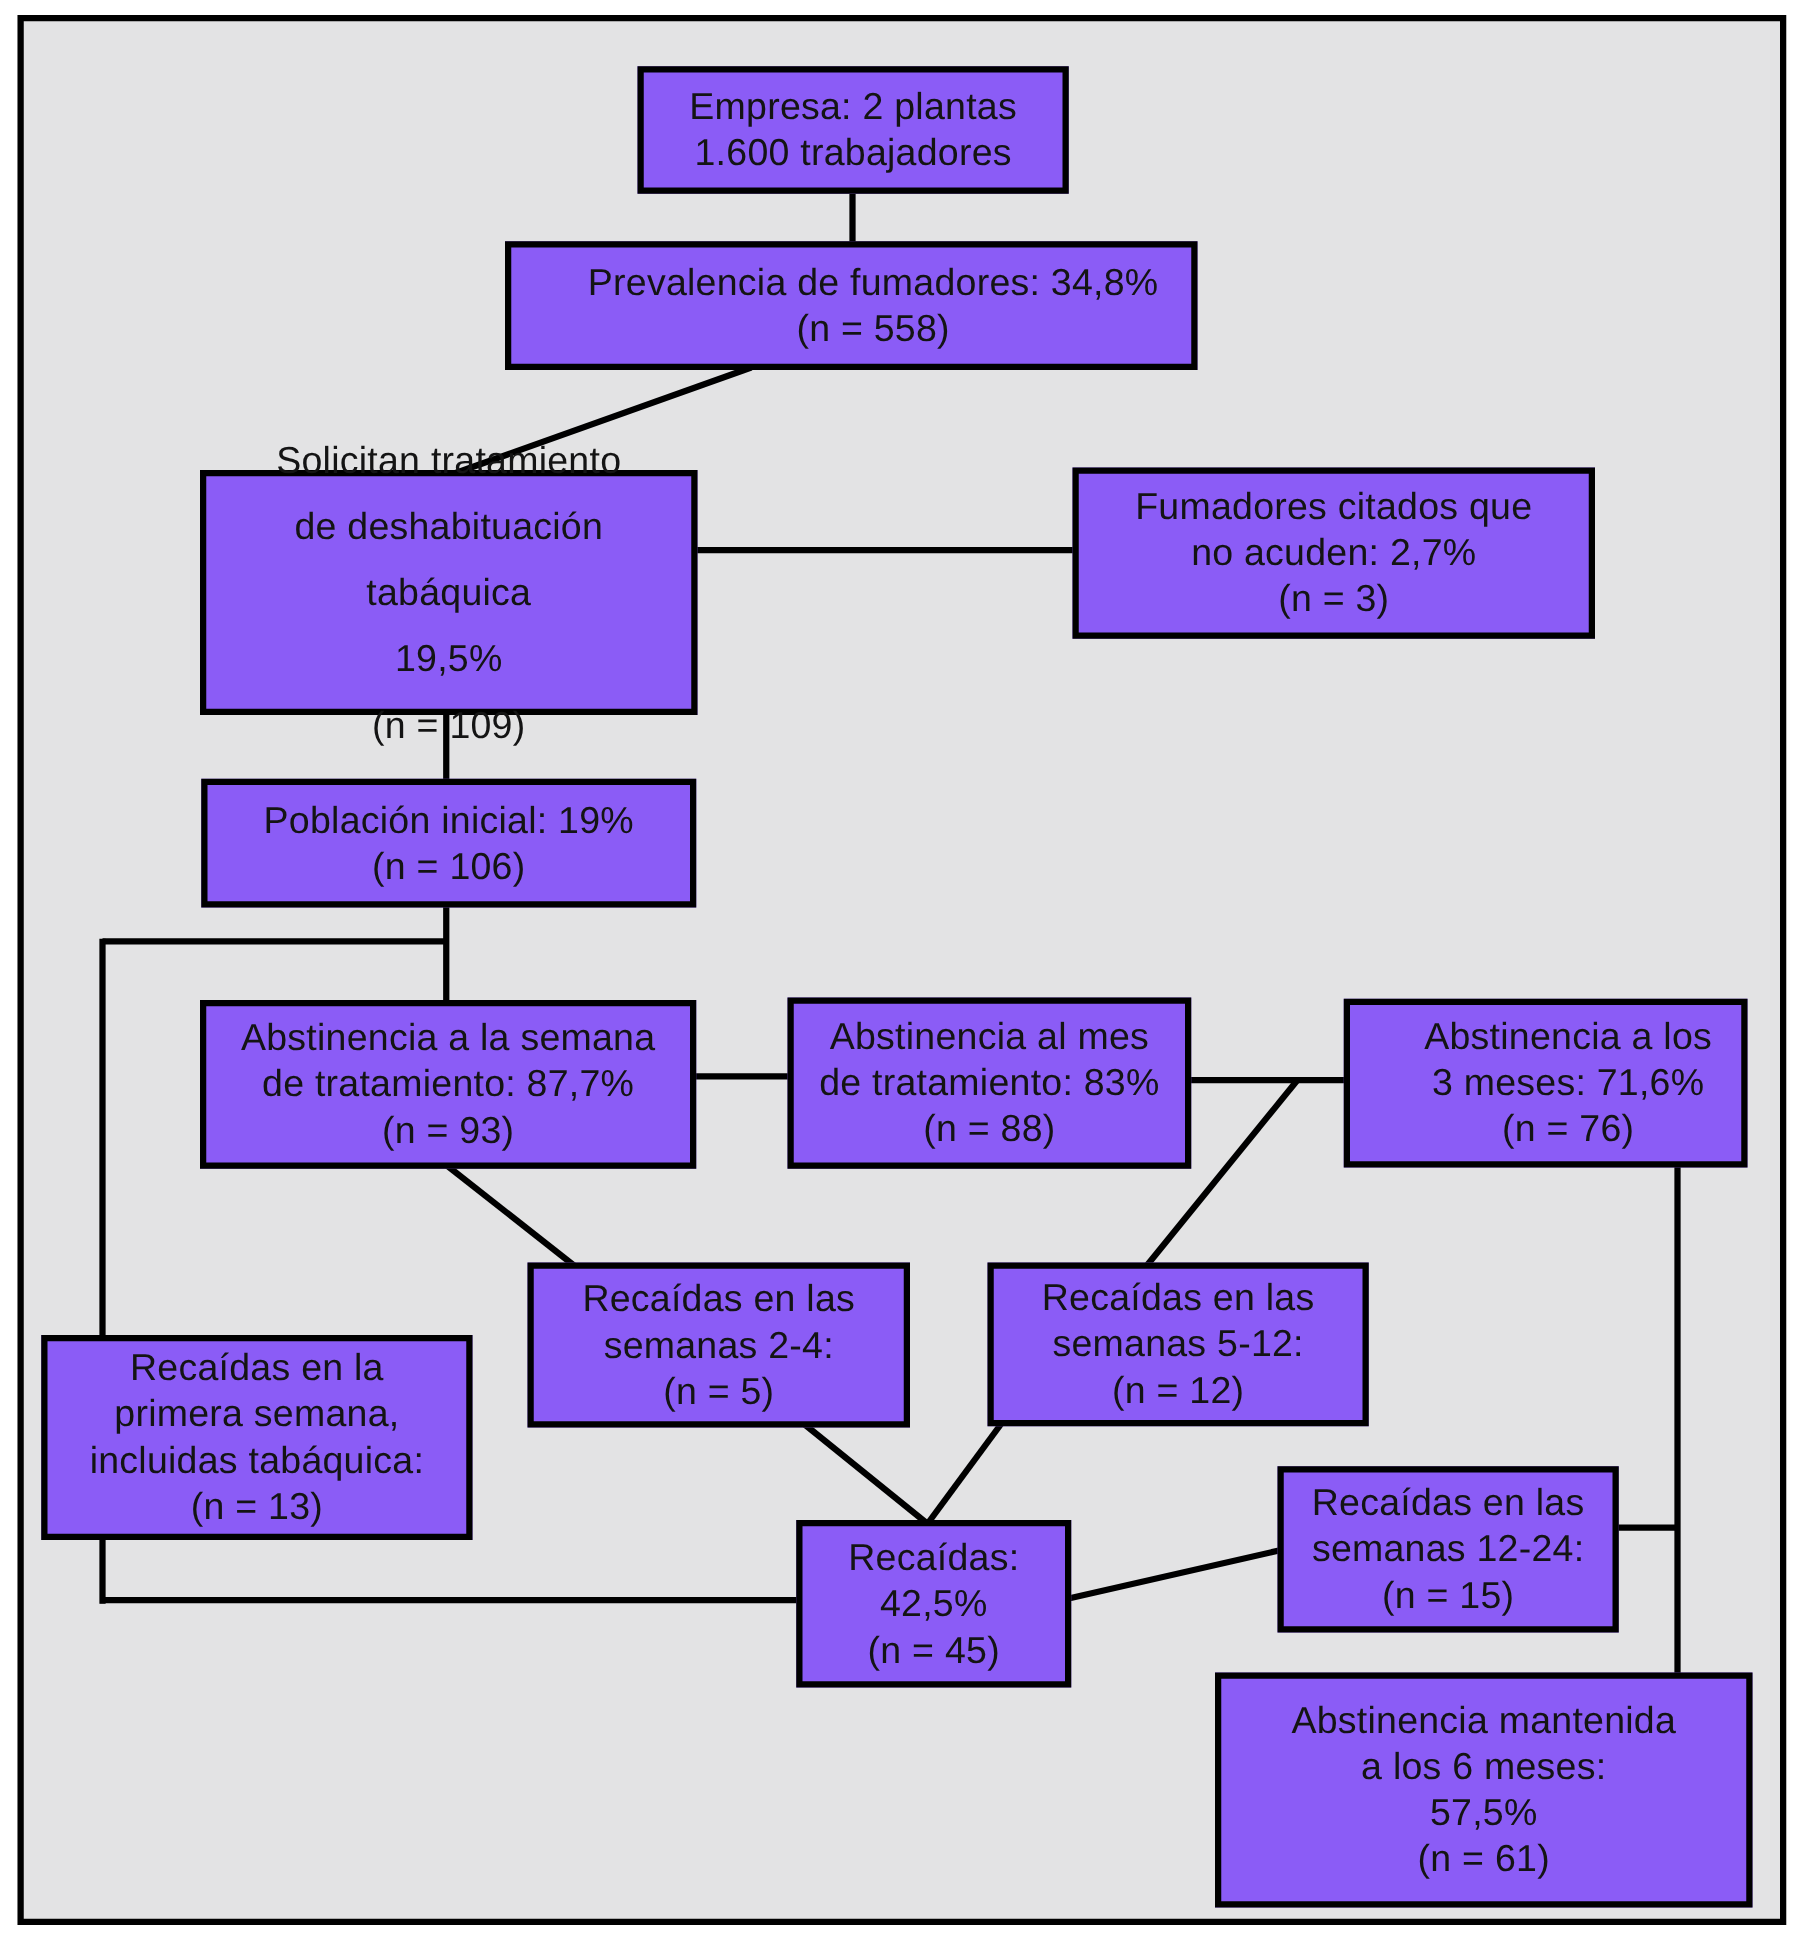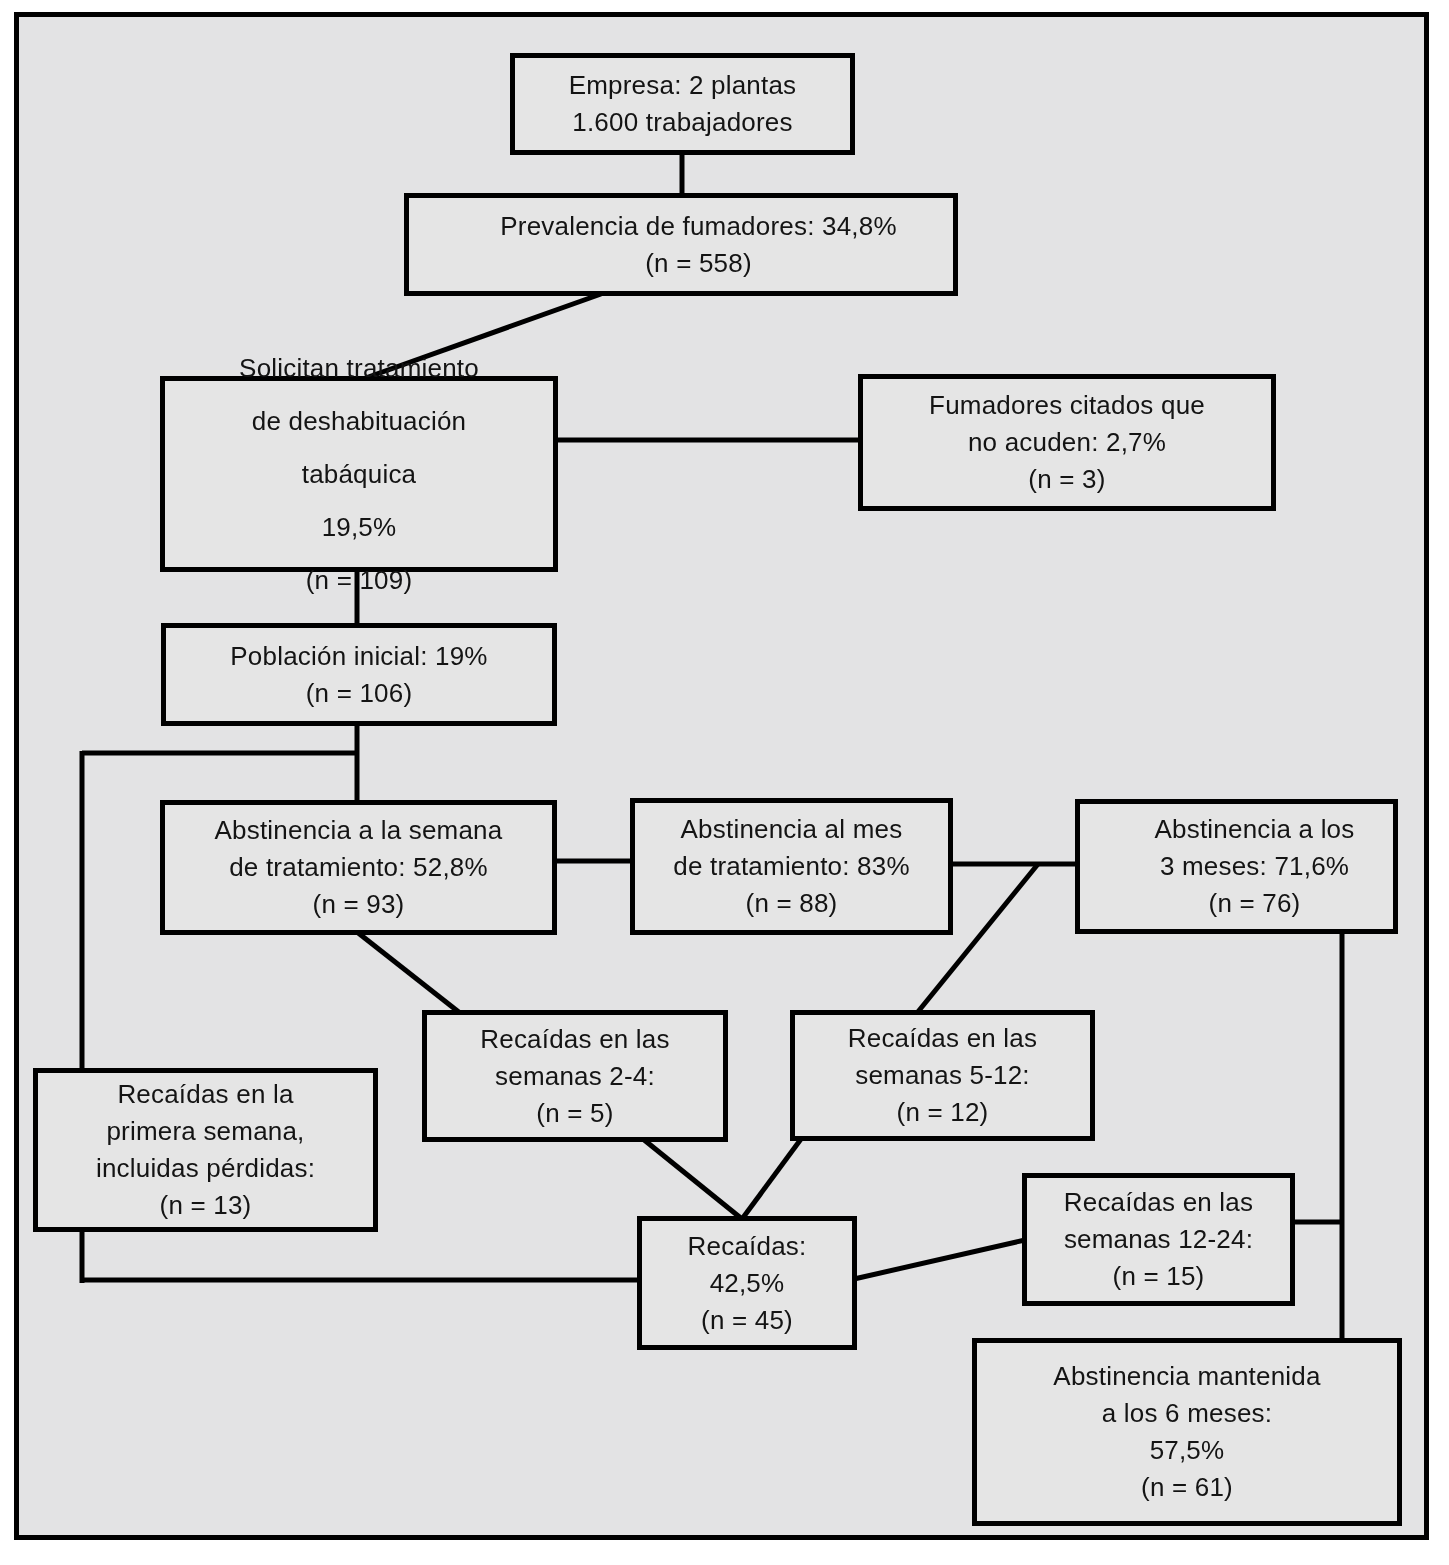--- a/index.html
+++ b/index.html
@@ -32,31 +32,31 @@
     width: 1449px;
     height: 1565px;
     z-index: 1;
   }
   svg.connectors line {
     stroke: #000000;
     stroke-width: 5;
   }
   .node {
     position: absolute;
-    background: #e5e5e5;
+    background: #8b5cf6;
     border: 5px solid #000000;
     box-sizing: border-box;
     z-index: 2;
     display: flex;
     flex-direction: column;
     align-items: center;
     justify-content: center;
     text-align: center;
     color: #141414;
-    font-size: 26px;
+    font-size: 30px;
     line-height: 37px;
     letter-spacing: 0.2px;
   }
   .node div { white-space: nowrap; }
 
   
   #n-empresa        { left: 510px;  top: 53px;   width: 345px; height: 102px; }
   #n-prevalencia    { left: 404px;  top: 193px;  width: 554px; height: 103px; padding-left: 35px; }
   #n-solicitan      { left: 160px;  top: 376px;  width: 398px; height: 196px; gap: 16px; }
   #n-noacuden       { left: 858px;  top: 374px;  width: 418px; height: 137px; }
@@ -122,40 +122,40 @@
     <div>(n = 3)</div>
   </div>
 
   <div class="node" id="n-poblacion">
     <div>Población inicial: 19%</div>
     <div>(n = 106)</div>
   </div>
 
   <div class="node" id="n-abst-semana">
     <div>Abstinencia a la semana</div>
-    <div>de tratamiento: 52,8%</div>
+    <div>de tratamiento: 87,7%</div>
     <div>(n = 93)</div>
   </div>
 
   <div class="node" id="n-abst-mes">
     <div>Abstinencia al mes</div>
     <div>de tratamiento: 83%</div>
     <div>(n = 88)</div>
   </div>
 
   <div class="node" id="n-abst-3m">
     <div>Abstinencia a los</div>
     <div>3 meses: 71,6%</div>
     <div>(n = 76)</div>
   </div>
 
   <div class="node" id="n-rec-sem1">
     <div>Recaídas en la</div>
     <div>primera semana,</div>
-    <div>incluidas pérdidas:</div>
+    <div>incluidas tabáquica:</div>
     <div>(n = 13)</div>
   </div>
 
   <div class="node" id="n-rec-2-4">
     <div>Recaídas en las</div>
     <div>semanas 2-4:</div>
     <div>(n = 5)</div>
   </div>
 
   <div class="node" id="n-rec-5-12">

